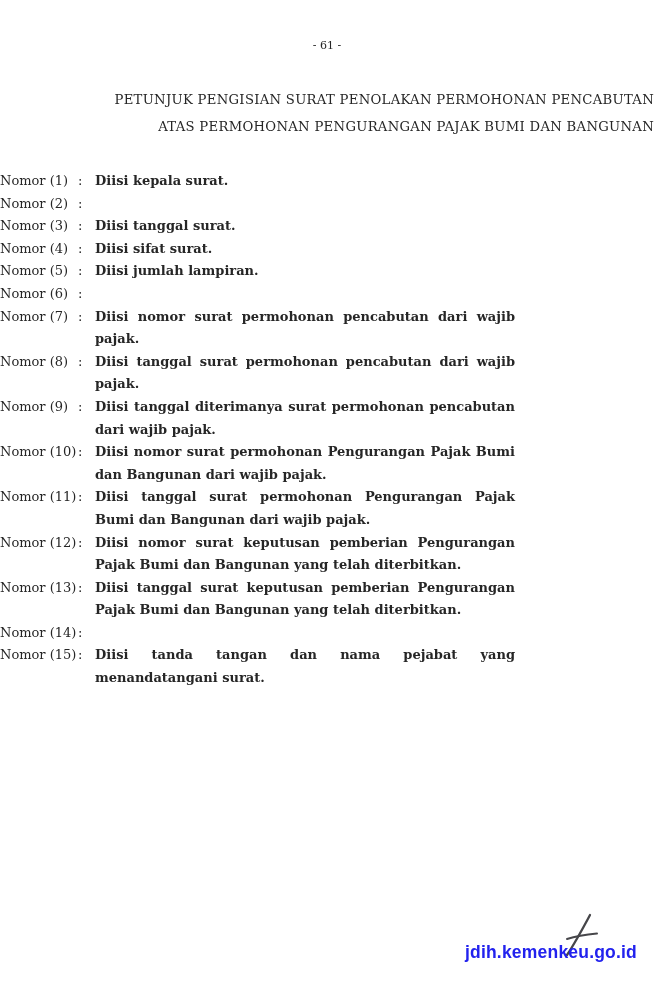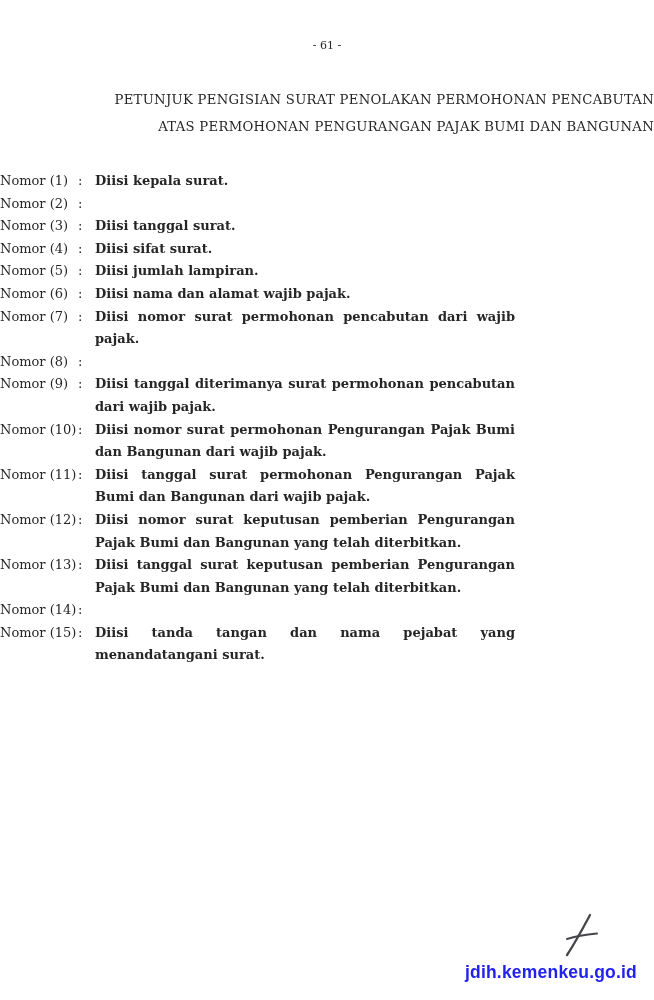--- a/index.html
+++ b/index.html
@@ -41,21 +41,21 @@
   .item-text { text-align: justify; font-weight: bold; }
   .paraf-mark {
     position: absolute;
     left: 560px;
     top: 911px;
     width: 40px;
     height: 48px;
   }
   .footer-link {
     position: absolute;
-    top: 962px;
+    top: 942px;
     right: 17px;
     font-family: "Liberation Sans", sans-serif;
     font-weight: bold;
     font-size: 17.5px;
     color: #2222ee;
     letter-spacing: 0.2px;
     text-decoration: none;
     cursor: pointer;
   }
 </style>
@@ -97,32 +97,32 @@
 
     <div class="instruction-row">
       <span class="item-label">Nomor (5)</span>
       <span class="item-sep">:</span>
       <span class="item-text">Diisi jumlah lampiran.</span>
     </div>
 
     <div class="instruction-row">
       <span class="item-label">Nomor (6)</span>
       <span class="item-sep">:</span>
-      <span class="item-text">Diisi nama dan alamat wajib pajak.</span>
     </div>
 
     <div class="instruction-row">
       <span class="item-label">Nomor (7)</span>
       <span class="item-sep">:</span>
       <span class="item-text">Diisi nomor surat permohonan pencabutan dari wajib pajak.</span>
     </div>
 
     <div class="instruction-row">
       <span class="item-label">Nomor (8)</span>
       <span class="item-sep">:</span>
+      <span class="item-text">Diisi tanggal surat permohonan pencabutan dari wajib pajak.</span>
     </div>
 
     <div class="instruction-row">
       <span class="item-label">Nomor (9)</span>
       <span class="item-sep">:</span>
       <span class="item-text">Diisi tanggal diterimanya surat permohonan pencabutan dari wajib pajak.</span>
     </div>
 
     <div class="instruction-row">
       <span class="item-label">Nomor (10)</span>

